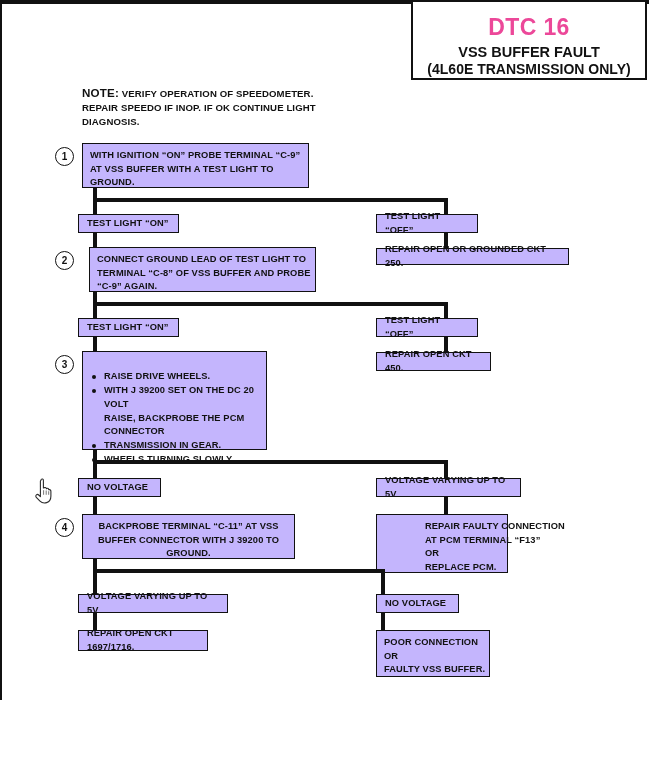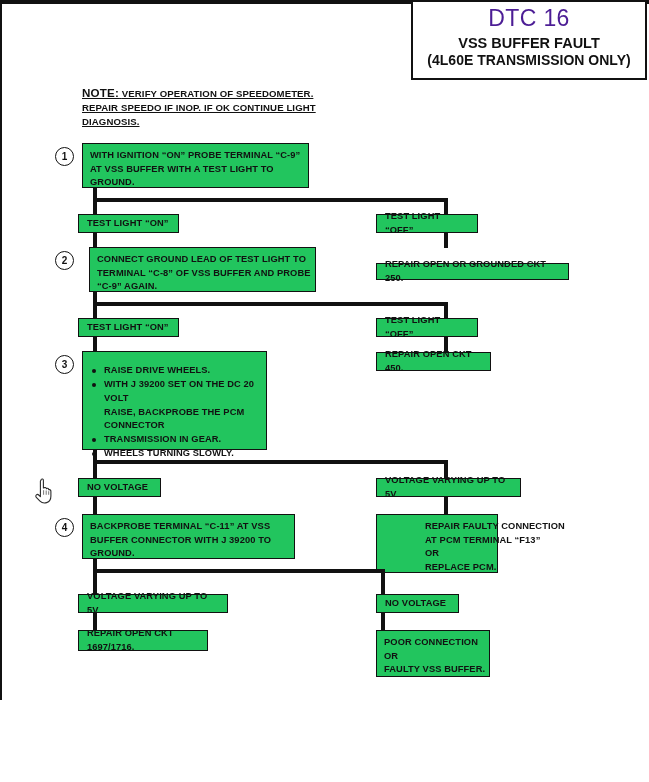--- a/index.html
+++ b/index.html
@@ -36,24 +36,24 @@
     left: 411px; top: 2px;
     width: 236px; height: 78px;
     border: 2px solid #111111;
     border-top: none;
     box-sizing: border-box;
     background: #ffffff;
     text-align: center;
   }
   .header-dtc {
     font-size: 23px;
-    font-weight: normal;
+    font-weight: bold;
     letter-spacing: 0.4px;
-    color: #4c1d95;
-    margin-top: 4px;
+    color: #ec4899;
+    margin-top: 13px;
     line-height: 1.05;
   }
   .header-sub1 {
     font-size: 14.5px;
     font-weight: bold;
     color: #111111;
     margin-top: 6px;
     line-height: 1.1;
   }
   .header-sub2 {
@@ -68,33 +68,32 @@
     position: absolute;
     left: 82px; top: 84px;
     width: 260px;
     color: #111111;
   }
   .note-line {
     font-size: 9.6px;
     font-weight: bold;
     line-height: 1.48;
     letter-spacing: 0.1px;
-    text-decoration: underline;
   }
   .note-lead {
     font-size: 11.6px;
     font-weight: bold;
     letter-spacing: 0.2px;
   }
 
   
   .box {
     position: absolute;
     border: 1.6px solid #111111;
-    background: #22c55e;
+    background: #c4b5fd;
     box-sizing: border-box;
     color: #111111;
     font-size: 9.3px;
     font-weight: bold;
     letter-spacing: 0.1px;
     line-height: 1.46;
     padding: 5px 7px 4px 7px;
   }
   .box.small {
     padding: 4px 8px 3px 8px;
@@ -192,21 +191,21 @@
   <div class="hline" style="left:93px; top:198px; width:355px;"></div>
   <div class="vline" style="left:93px; top:198px; height:16px;"></div>
   <div class="vline" style="left:444px; top:198px; height:16px;"></div>
 
   <div class="box small" style="left:78px; top:214px; width:101px; height:19px;">TEST LIGHT “ON”</div>
   <div class="box small" style="left:376px; top:214px; width:102px; height:19px;">TEST LIGHT “OFF”</div>
 
   <div class="vline" style="left:93px; top:233px; height:15px;"></div>
   <div class="vline" style="left:444px; top:233px; height:15px;"></div>
 
-  <div class="box small" style="left:376px; top:248px; width:193px; height:17px;margin-top:15px;">REPAIR OPEN OR GROUNDED CKT 250.</div>
+  <div class="box small" style="left:376px; top:248px; width:193px; height:17px;">REPAIR OPEN OR GROUNDED CKT 250.</div>
 
   <div class="step-circle" style="left:55px; top:251px;">2</div>
   <div class="box" style="left:82px; top:247px; width:227px; height:45px;margin-left:7px;">
     <div class="box-line">CONNECT GROUND LEAD OF TEST LIGHT TO</div>
     <div class="box-line">TERMINAL “C-8” OF VSS BUFFER AND PROBE</div>
     <div class="box-line">“C-9” AGAIN.</div>
   </div>
 
   <div class="vline" style="left:93px; top:292px; height:14px;"></div>
   <div class="hline" style="left:93px; top:302px; width:355px;"></div>
@@ -215,21 +214,21 @@
 
   <div class="box small" style="left:78px; top:318px; width:101px; height:19px;">TEST LIGHT “ON”</div>
   <div class="box small" style="left:376px; top:318px; width:102px; height:19px;">TEST LIGHT “OFF”</div>
 
   <div class="vline" style="left:93px; top:337px; height:15px;"></div>
   <div class="vline" style="left:444px; top:337px; height:15px;"></div>
 
   <div class="box small" style="left:376px; top:352px; width:115px; height:19px;">REPAIR OPEN CKT 450.</div>
 
   <div class="step-circle" style="left:55px; top:355px;">3</div>
-  <div class="box" style="left:82px; top:351px; width:185px; height:99px; padding-top:12px;">
+  <div class="box" style="left:82px; top:351px; width:185px; height:99px; padding-top:18px;">
     <ul class="bullets">
       <li>
         <span>RAISE DRIVE WHEELS.</span>
       </li>
       <li>
         <span>WITH J 39200 SET ON THE DC 20 VOLT</span>
         <span class="cont">RAISE, BACKPROBE THE PCM CONNECTOR</span>
       </li>
       <li>
         <span>TRANSMISSION IN GEAR.</span>
@@ -244,29 +243,29 @@
   <div class="hline" style="left:93px; top:460px; width:355px;"></div>
   <div class="vline" style="left:93px; top:460px; height:18px;"></div>
   <div class="vline" style="left:444px; top:460px; height:18px;"></div>
 
   <div class="box small" style="left:78px; top:478px; width:83px; height:19px;">NO VOLTAGE</div>
   <div class="box small" style="left:376px; top:478px; width:145px; height:19px;">VOLTAGE VARYING UP TO 5V</div>
 
   <div class="vline" style="left:93px; top:497px; height:17px;"></div>
   <div class="vline" style="left:444px; top:497px; height:17px;"></div>
 
-  <div class="box" style="left:376px; top:514px; width:122px; height:59px;padding-left:48px;">
+  <div class="box" style="left:376px; top:514px; width:132px; height:59px;padding-left:48px;">
     <div class="box-line">REPAIR FAULTY CONNECTION</div>
     <div class="box-line">AT PCM TERMINAL “F13”</div>
     <div class="box-line">OR</div>
     <div class="box-line">REPLACE PCM.</div>
   </div>
 
   <div class="step-circle" style="left:55px; top:518px;">4</div>
-  <div class="box" style="left:82px; top:514px; width:213px; height:45px;">
+  <div class="box" style="left:82px; top:514px; width:213px; height:45px;text-align:center;">
     <div class="box-line">BACKPROBE TERMINAL “C-11” AT VSS</div>
     <div class="box-line">BUFFER CONNECTOR WITH J 39200 TO</div>
     <div class="box-line">GROUND.</div>
   </div>
 
   <div class="vline" style="left:93px; top:559px; height:14px;"></div>
   <div class="hline" style="left:93px; top:569px; width:292px;"></div>
   <div class="vline" style="left:93px; top:569px; height:25px;"></div>
   <div class="vline" style="left:381px; top:569px; height:25px;"></div>
 

